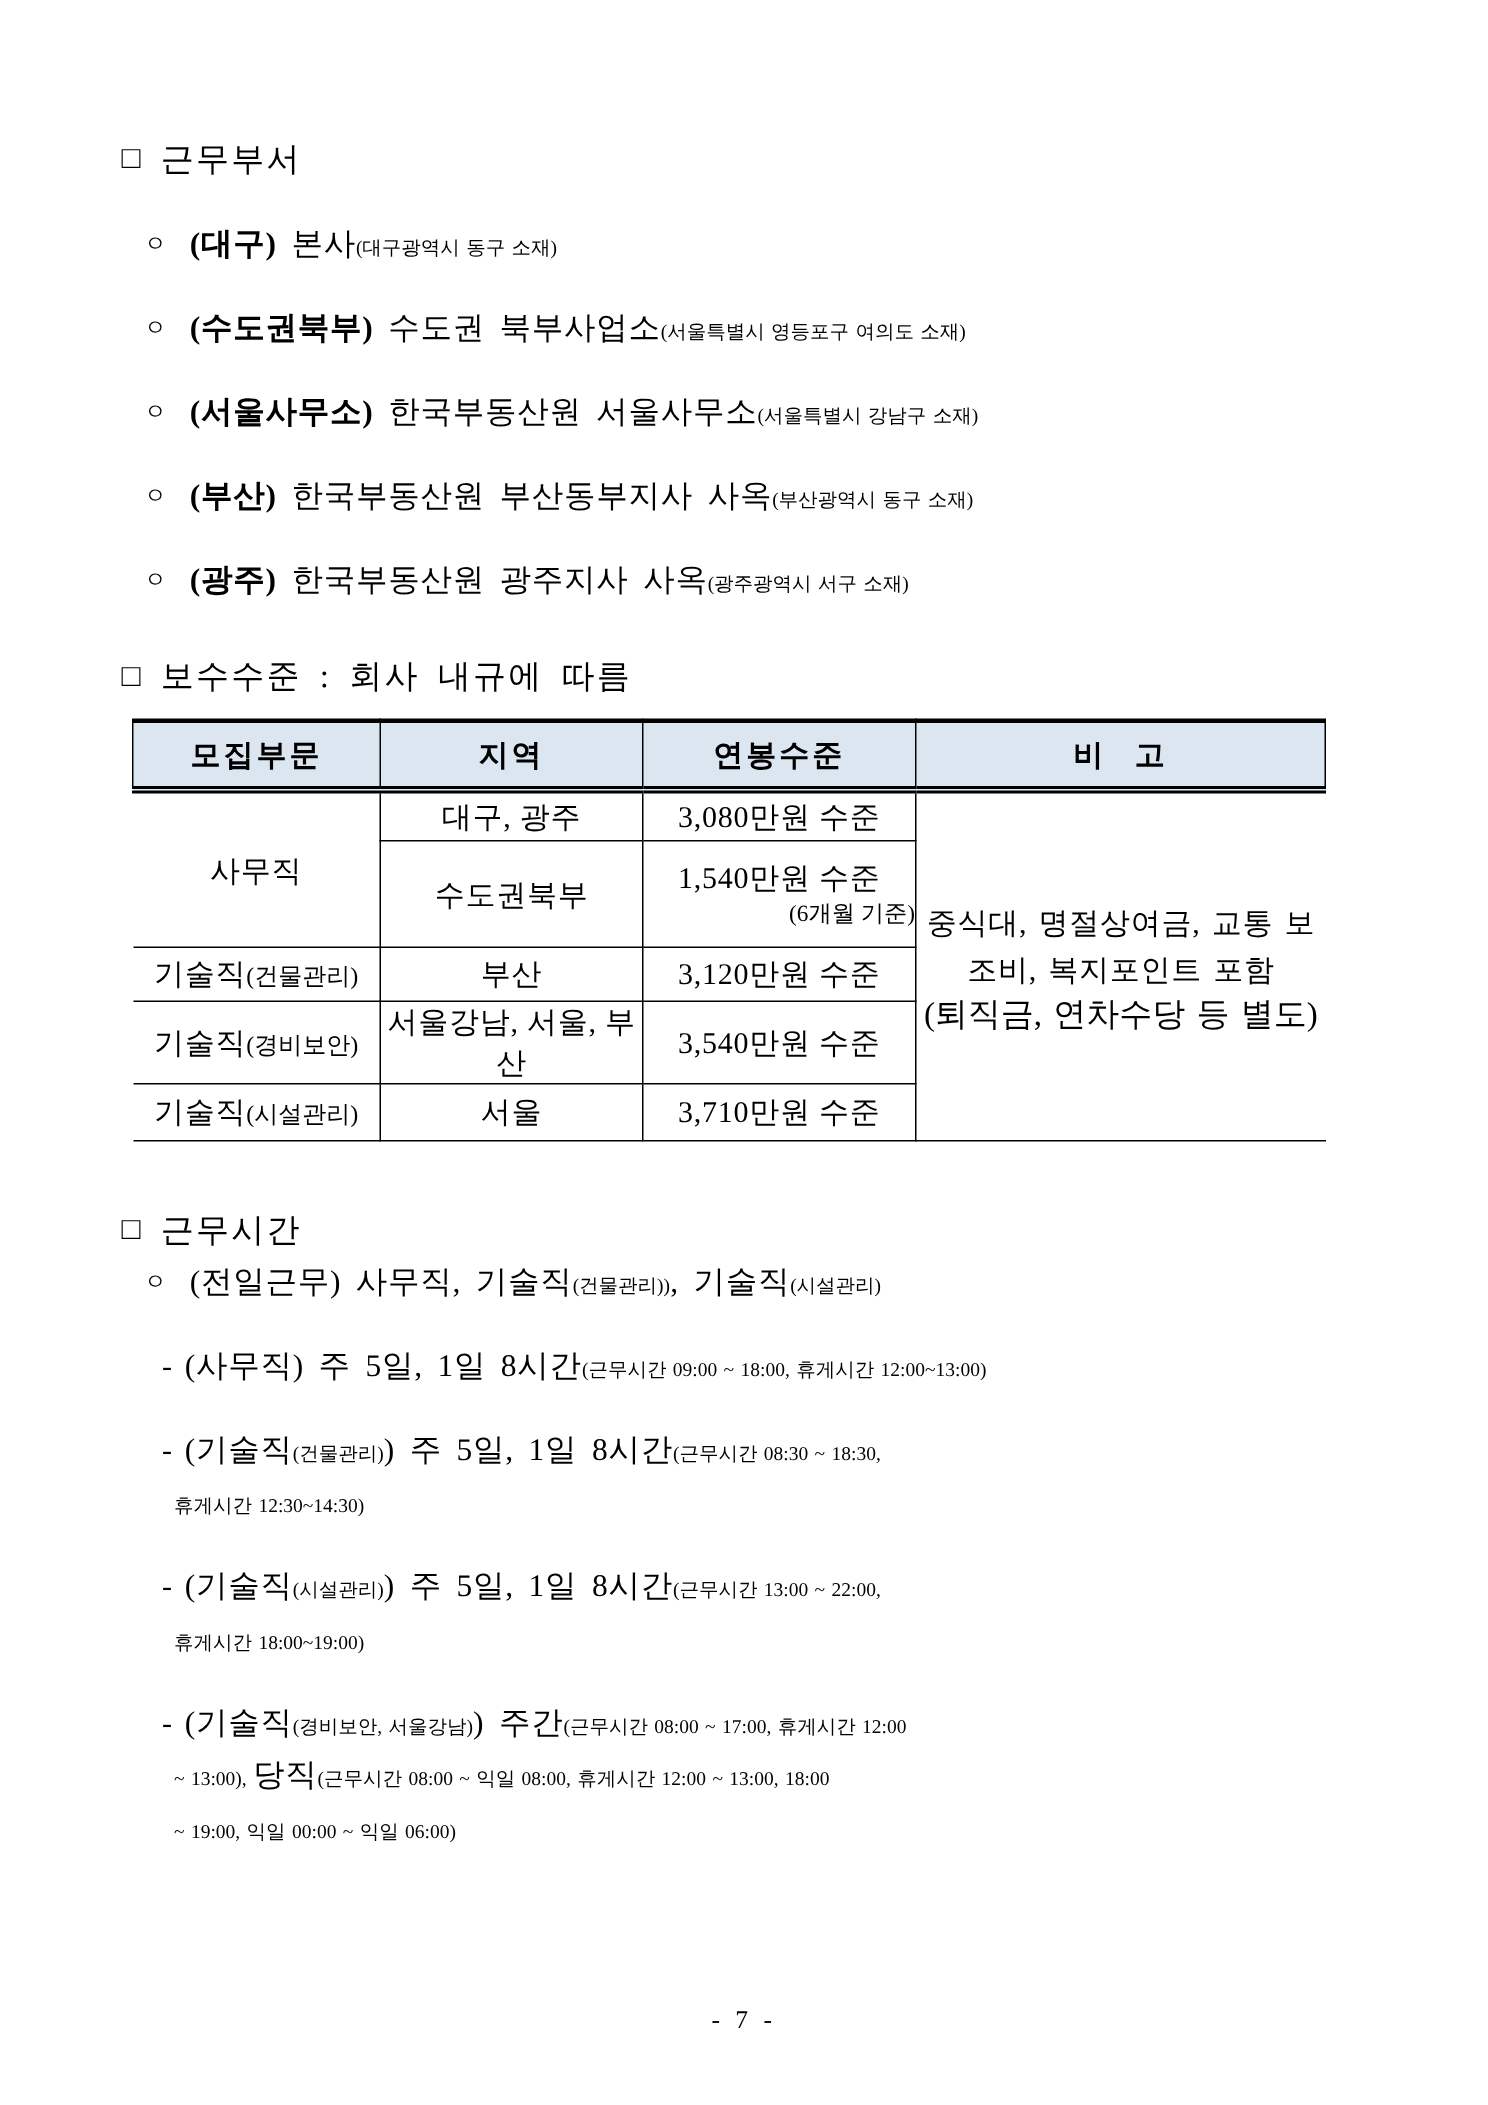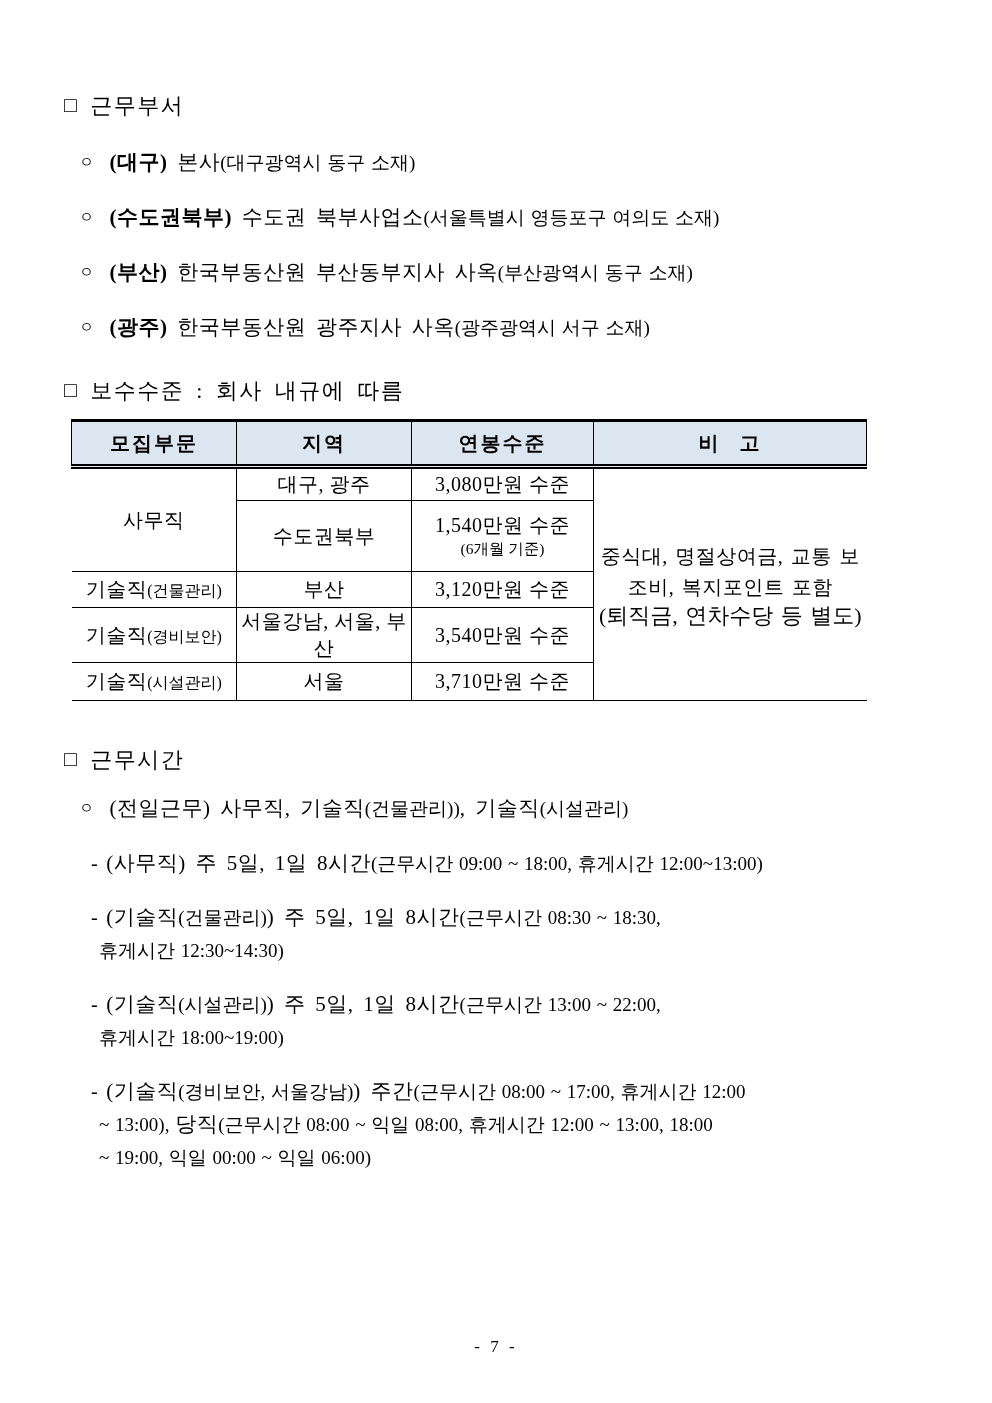--- a/index.html
+++ b/index.html
@@ -1,45 +1,45 @@
 <!DOCTYPE html>
 <html><head>
 <meta charset="utf-8">
 <style>
   html,body{margin:0;padding:0;background:#ffffff;}
   .page{
     position:relative;
     width:992px;height:1403px;
     background:#fff;
     box-sizing:border-box;
-    padding:93px 88px 0 64px;
+    padding:93px 88px 0 81px;
     font-family:"Liberation Serif","DejaVu Serif",serif;
     color:#000;
     overflow:hidden;
   }
   .sec-title{
     font-size:22px;line-height:26px;
     letter-spacing:1.5px;word-spacing:5px;
     white-space:nowrap;
   }
   .sec-title .marker{
     font-size:21px;margin-right:12px;position:relative;top:-1px;
   }
   .t2{margin-top:36px;}
   .t3{margin-top:46px;}
 
   
   .lines{margin:0;}
   .wp{margin-top:30px;}
-  .hrs{margin-top:22px;}
+  .hrs{margin-top:8px;}
   .line{
     font-size:21px;line-height:26px;margin-bottom:27px;
     letter-spacing:0.5px;word-spacing:4px;white-space:nowrap;
   }
-  .line .sm{font-size:19px;letter-spacing:0;word-spacing:1px;}
+  .line .sm{font-size:13px;letter-spacing:0;word-spacing:1px;}
   .line .b{font-weight:bold;}
   .lv1{margin-left:15px;}
   .lv2{margin-left:27px;}
   .lv3{margin-left:35px;margin-top:-21px;}
   .bullet{font-size:15px;margin-right:15px;position:relative;top:-2px;}
   .bullet.dash{font-size:20px;margin-right:8px;top:0;}
 
   
   table.salary{
     border-collapse:collapse;table-layout:fixed;
@@ -56,21 +56,21 @@
     border:1px solid #000;
     font-size:20px;text-align:center;vertical-align:middle;
     padding:0;letter-spacing:0.5px;
   }
   table.salary td:first-child{border-left:none;}
   table.salary td.c-remark{border-right:none;}
   tr.r1 td{height:31px;margin-top:24px;}
   tr.r2 td{height:70px;}
   tr.r3 td,tr.r4 td{height:35px;}
   tr.r5 td{height:37px;}
-  .cell-sm{font-size:15.5px;letter-spacing:0;}
+  .cell-sm{font-size:15.5px;letter-spacing:0;text-align:right;}
   td.c-label .cell-sm{font-size:16px;}
   td.region-narrow{font-size:18px;letter-spacing:-0.5px;margin-top:32px;}
   td.c-remark{
     text-align:left;padding:6px 6px 6px 12px;
     line-height:31px;word-spacing:2px;
   }
   .remark-sm{font-size:22px;line-height:26px;letter-spacing:0;}
 
   .footer{
     position:absolute;left:0;top:1337px;width:100%;
@@ -82,20 +82,21 @@
 
 <div class="page">
 
   <div class="sec-title">
     <span class="marker">□</span><span>근무부서</span>
   </div>
 
   <div class="lines wp">
       <div class="line lv1"><span class="bullet">ㅇ</span><span class="b">(대구)</span><span> 본사</span><span class="sm">(대구광역시 동구 소재)</span></div>
       <div class="line lv1"><span class="bullet">ㅇ</span><span class="b">(수도권북부)</span><span> 수도권 북부사업소</span><span class="sm">(서울특별시 영등포구 여의도 소재)</span></div>
+      <div class="line lv1"><span class="bullet">ㅇ</span><span class="b">(서울사무소)</span><span> 한국부동산원 서울사무소</span><span class="sm">(서울특별시 강남구 소재)</span></div>
       <div class="line lv1"><span class="bullet">ㅇ</span><span class="b">(부산)</span><span> 한국부동산원 부산동부지사 사옥</span><span class="sm">(부산광역시 동구 소재)</span></div>
       <div class="line lv1"><span class="bullet">ㅇ</span><span class="b">(광주)</span><span> 한국부동산원 광주지사 사옥</span><span class="sm">(광주광역시 서구 소재)</span></div>
     </div>
 
   <div class="sec-title t2">
     <span class="marker">□</span><span>보수수준 : 회사 내규에 따름</span>
   </div>
 
   <table class="salary">
     <colgroup>

